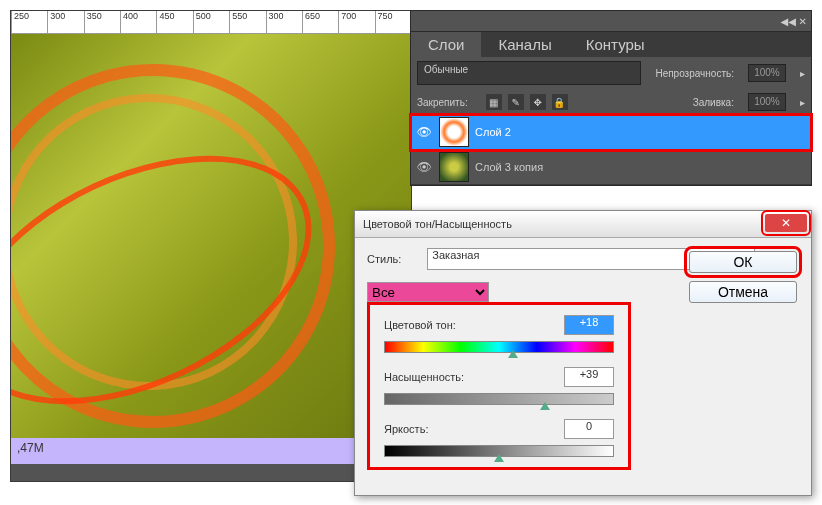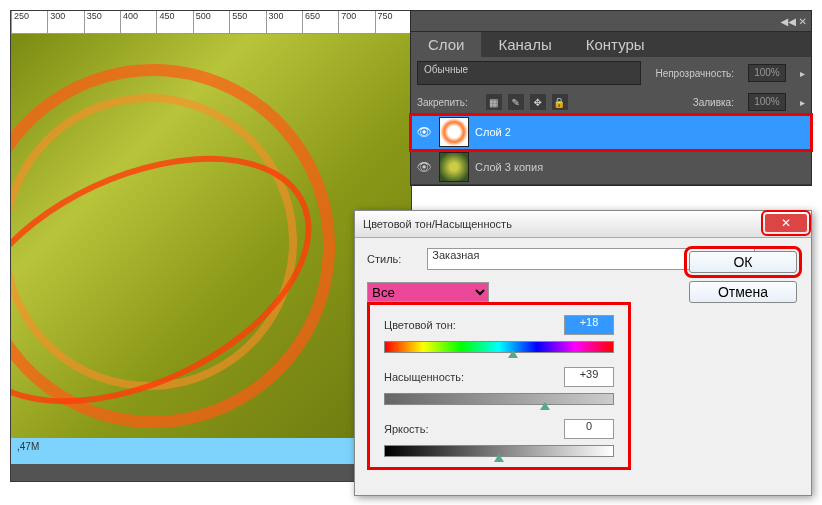--- a/index.html
+++ b/index.html
@@ -3,21 +3,21 @@
 <meta charset="utf-8">
 <style>
 body{margin:0;font-family:Tahoma,sans-serif;font-size:11px;background:#fff;overflow:hidden;width:822px;height:505px;position:relative}
 .canvas-area{position:absolute;left:10px;top:10px;width:400px;height:470px;background:#535353;border:1px solid #3a3a3a}
 .ruler-h{height:22px;background:#fff;border-bottom:1px solid #999;display:flex;font-size:9px;color:#333}
 .ruler-h span{width:44px;border-left:1px solid #999;padding-left:2px}
 .image-view{width:100%;height:404px;background:linear-gradient(135deg,#7a8a12 0%,#b8c43a 30%,#8a9818 60%,#6a7810 100%);position:relative;overflow:hidden}
 .swirl{position:absolute;width:340px;height:340px;left:-40px;top:30px;border-radius:50%;border:12px solid rgba(255,90,20,0.7);transform:rotate(-15deg)}
 .swirl2{position:absolute;width:280px;height:280px;left:-10px;top:60px;border-radius:50%;border:8px solid rgba(255,140,40,0.6);transform:rotate(20deg)}
 .swirl3{position:absolute;width:360px;height:200px;left:-60px;top:140px;border-radius:50%;border:6px solid rgba(255,60,10,0.8);transform:rotate(-25deg)}
-.status-bar{height:20px;background:#7dd3fc;padding:3px 6px;font-size:10px;color:#333}
+.status-bar{height:20px;background:#c4b5fd;padding:3px 6px;font-size:12px;color:#333}
 .panel{position:absolute;right:10px;top:10px;width:400px;background:#535353;border:1px solid #2a2a2a}
 .panel-header{height:20px;background:#535353;display:flex;align-items:center;padding:0 4px;color:#ccc;border-bottom:1px solid #2a2a2a}
 .panel-tabs{display:flex;background:#3a3a3a}
 .panel-tab{padding:4px 17px;color:#ccc;cursor:pointer;font-size:15px}
 .panel-tab.active{background:#535353}
 .panel-row{display:flex;align-items:center;padding:4px 6px;gap:14px;color:#ccc;font-size:10px}
 .dropdown{background:#3a3a3a;border:1px solid #222;color:#ccc;padding:2px 20px 2px 6px;flex:1;height:18px}
 .pct-box{background:#3a3a3a;border:1px solid #222;color:#999;width:36px;height:16px;text-align:center;font-size:10px;line-height:16px}
 .lock-icons{display:flex;gap:6px;margin-left:4px}
 .lock-icons span{width:16px;height:16px;background:#3a3a3a;display:flex;align-items:center;justify-content:center;font-size:10px}

